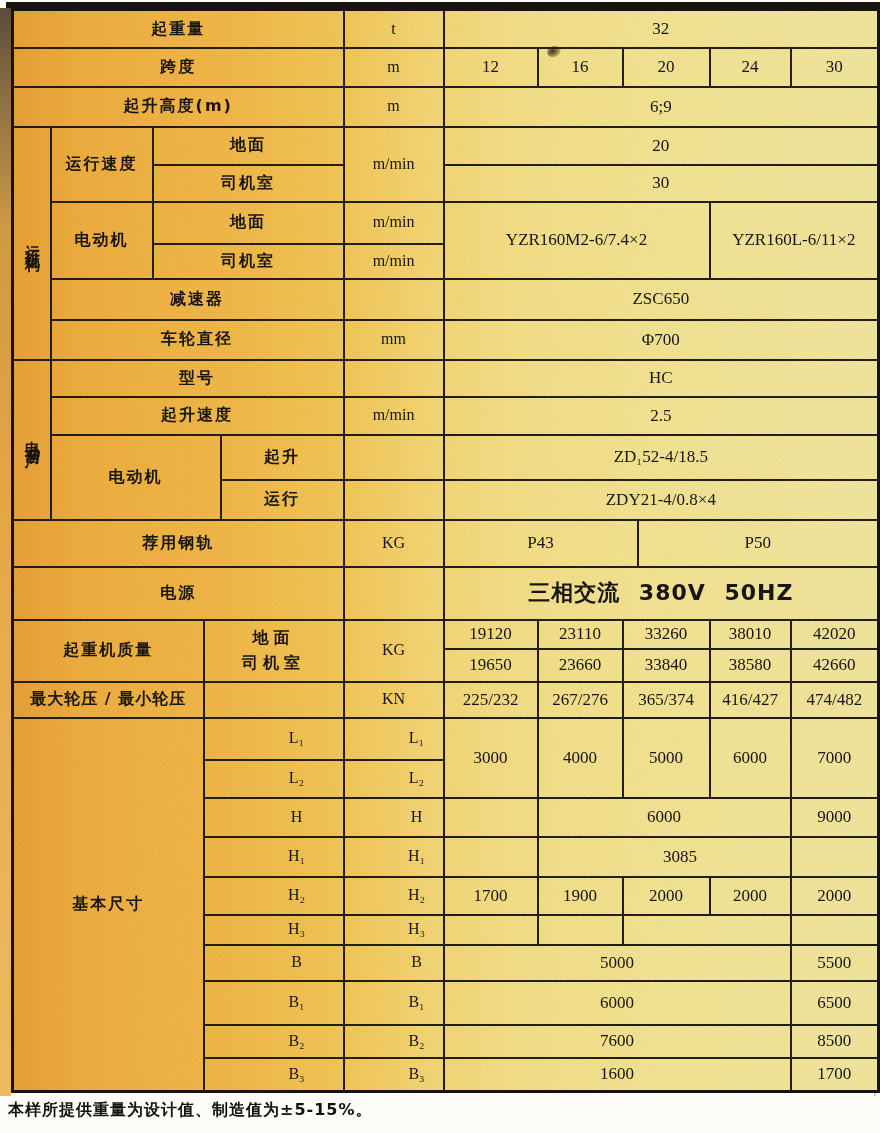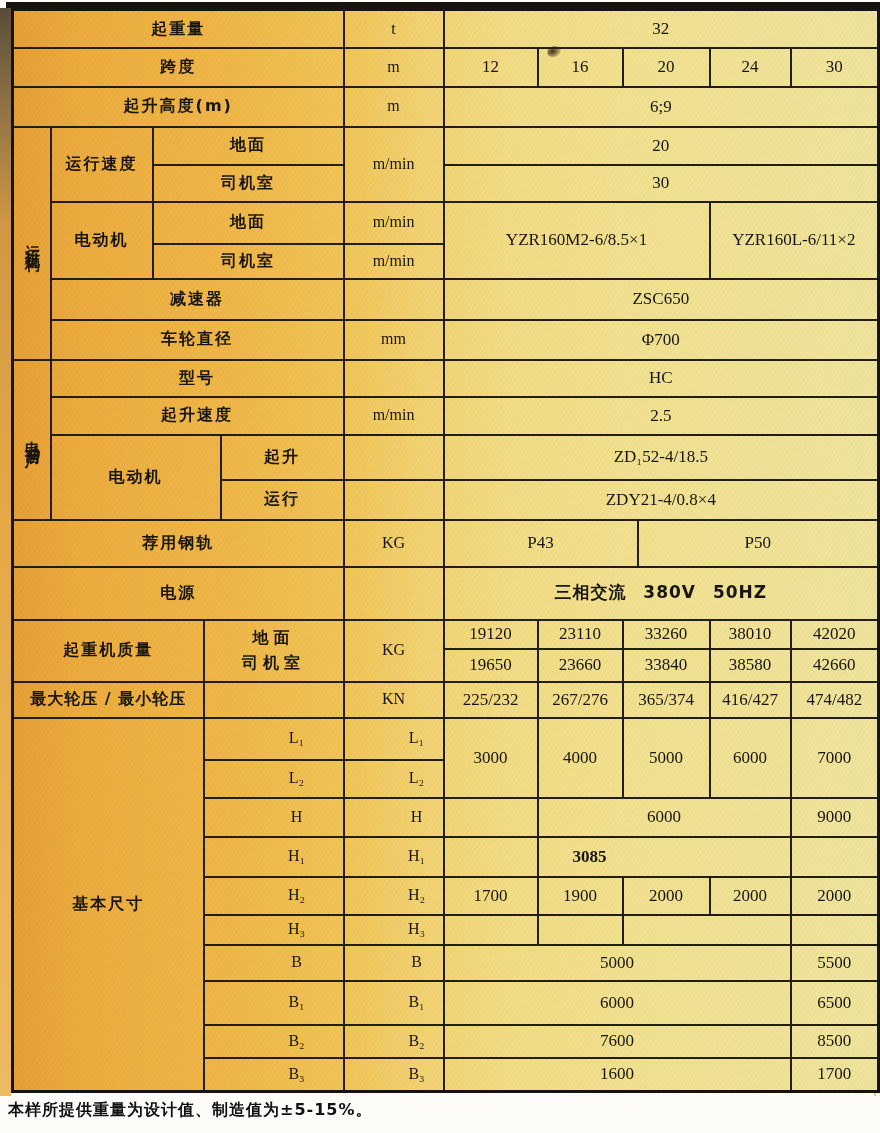--- a/index.html
+++ b/index.html
@@ -32,21 +32,21 @@
   .unit{font-family:"Liberation Serif","DejaVu Serif",serif;font-size:16px;letter-spacing:0;}
   .sym{font-family:"Liberation Serif","DejaVu Serif",serif;font-size:16px;padding-left:48px;}
   .vgroup{
     writing-mode:vertical-rl;text-orientation:upright;
     font-weight:bold;font-size:15px;letter-spacing:4px;
     margin:0 auto;display:inline-block;
   }
   .stacked div{line-height:1.55;}
   .spaced{letter-spacing:5px;}
   .wide-space{word-spacing:10px;}
-  .left-val{text-align:left;padding-left:34px;font-weight:bold;}
+  .left-val{text-align:center;padding-left:34px;}
   .footnote{
     position:absolute;left:8px;top:1100px;
     font-weight:bold;font-size:16px;color:#121110;letter-spacing:1px;
   }
   .smudge{
     position:absolute;left:547px;top:46px;width:14px;height:11px;
     background:radial-gradient(ellipse at 40% 45%, rgba(30,22,8,0.85), rgba(70,45,12,0.35) 60%, rgba(0,0,0,0) 78%);
     transform:rotate(-18deg);border-radius:50%;
   }
 </style>
@@ -106,21 +106,21 @@
 
   <tr style="height:37px">
     <td colspan="3" class="lbl">司机室</td>
     <td colspan="6" class="val">30</td>
   </tr>
 
   <tr style="height:42px">
     <td rowspan="2" class="lbl">电动机</td>
     <td colspan="3" class="lbl">地面</td>
     <td class="unit">m/min</td>
-    <td colspan="4" rowspan="2" class="val">YZR160M2-6/8.5×1</td>
+    <td colspan="4" rowspan="2" class="val">YZR160M2-6/7.4×2</td>
     <td colspan="2" rowspan="2" class="val">YZR160L-6/11×2</td>
   </tr>
 
   <tr style="height:35px">
     <td colspan="3" class="lbl">司机室</td>
     <td class="unit">m/min</td>
   </tr>
 
   <tr style="height:41px">
     <td colspan="4" class="lbl">减速器</td>
@@ -163,21 +163,21 @@
   <tr style="height:47px">
     <td colspan="5" class="lbl">荐用钢轨</td>
     <td class="unit">KG</td>
     <td colspan="3" class="val">P43</td>
     <td colspan="3" class="val">P50</td>
   </tr>
 
   <tr style="height:53px">
     <td colspan="5" class="lbl">电源</td>
     <td class="unit"></td>
-    <td colspan="6" class="lbl wide-space" style="letter-spacing:1px;font-size:17px;">三相交流 380V 50HZ</td>
+    <td colspan="6" class="lbl wide-space" style="letter-spacing:1px;font-size:22px;">三相交流 380V 50HZ</td>
   </tr>
 
   <tr style="height:29px">
     <td rowspan="2" colspan="3" class="lbl">起重机质量</td>
     <td rowspan="2" colspan="2" class="lbl stacked spaced">
       <div>地面</div>
       <div>司机室</div>
     </td>
     <td rowspan="2" class="unit">KG</td>
     <td class="val">19120</td>

